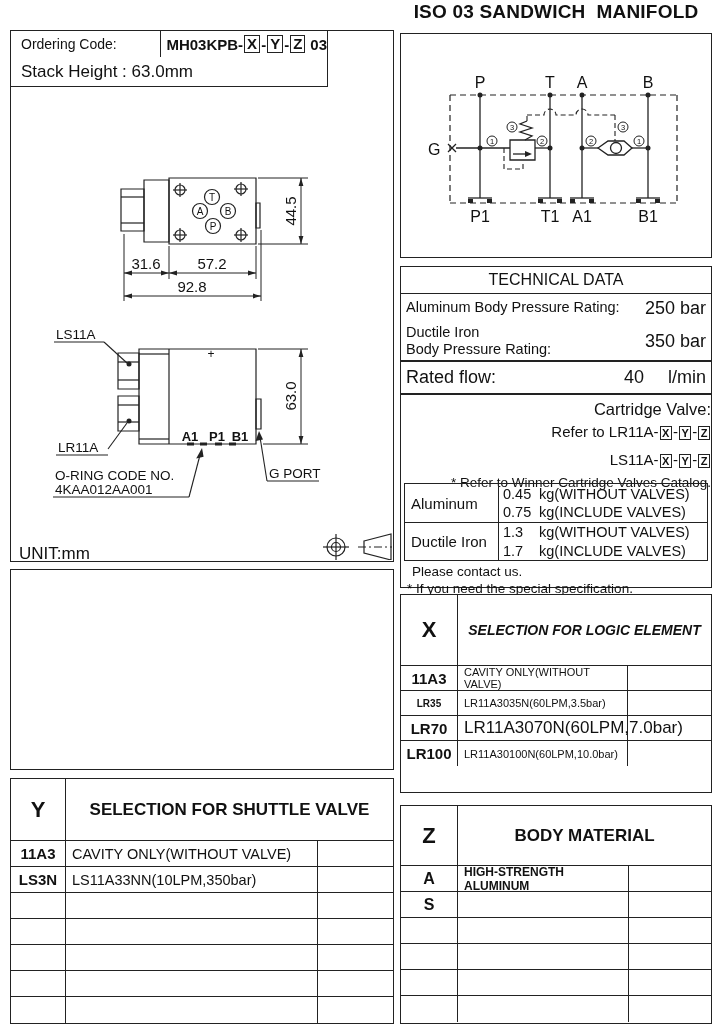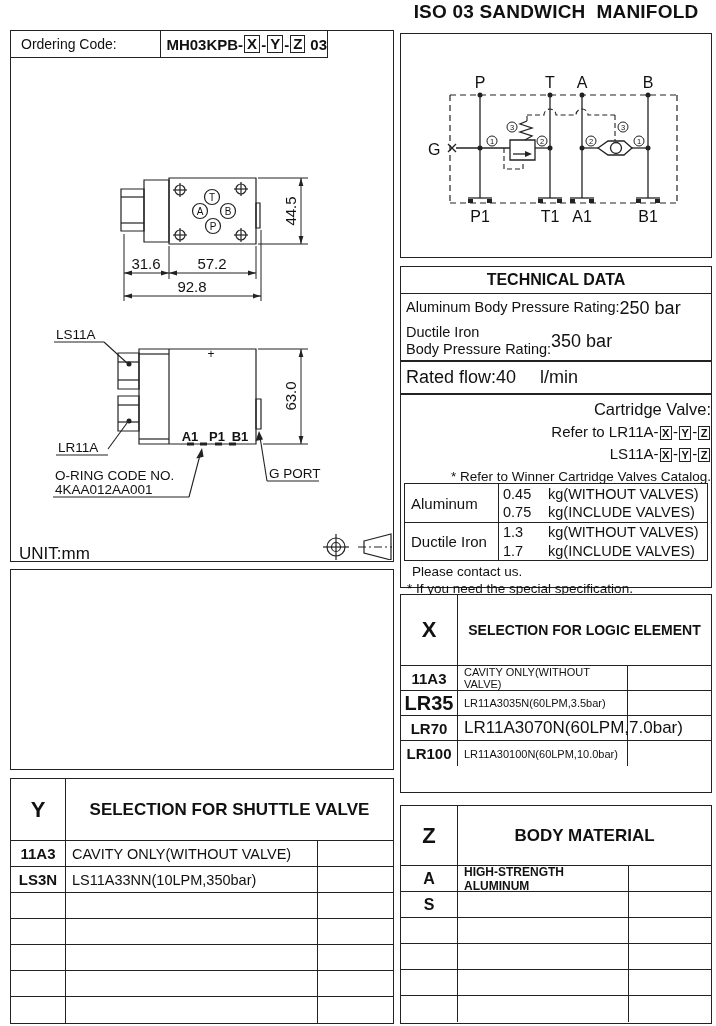--- a/index.html
+++ b/index.html
@@ -15,32 +15,32 @@
   .ord-label{width:162px;border-right:1.5px solid #222;display:flex;align-items:center;
              padding-left:10px;font-size:14px;box-sizing:border-box;}
   .ord-value{flex:1;display:flex;align-items:center;padding-left:5px;font-size:15px;font-weight:bold;}
   .stack-row{position:absolute;left:-1px;top:26px;width:318px;height:30px;display:flex;align-items:center;
              border:1.5px solid #222;border-top:none;box-sizing:border-box;padding-left:10px;
              font-size:17px;background:#fff;}
   .boxed{display:inline-block;border:1.2px solid #222;padding:0 2px;margin:0 1px;
          font-weight:bold;line-height:1.1;}
   .boxed.sm{font-size:11px;padding:0 1.5px;}
   
-  .td-header{height:26px;border-bottom:1.5px solid #222;text-align:center;font-weight:bold;
+  .td-header{height:26px;border-bottom:1.5px solid #222;text-align:center;font-weight:normal;
              font-size:16px;line-height:26px;}
-  .td-row{display:flex;align-items:center;justify-content:flex-start;padding:0 5px;}
+  .td-row{display:flex;align-items:center;justify-content:space-between;padding:0 5px;}
   .td-label{font-size:14.5px;line-height:1.2;}
   .td-value{font-size:18px;white-space:nowrap;}
   .weights{position:absolute;left:3px;right:3px;top:216px;height:78px;border:1.5px solid #222;box-sizing:border-box;}
   .w-row{display:flex;height:50%;box-sizing:border-box;}
   .w-row + .w-row{border-top:1.2px solid #222;}
   .w-mat{width:94px;border-right:1.2px solid #222;display:flex;align-items:center;
          padding-left:6px;font-size:15px;box-sizing:border-box;}
   .w-vals{flex:1;display:flex;flex-direction:column;justify-content:center;font-size:14.5px;line-height:1.25;}
-  .w-line{display:flex;gap:9px;}
+  .w-line{display:flex;}
   .w-num{width:36px;padding-left:4px;}
   .note{font-size:13.5px;line-height:1.25;padding-left:6px;}
   
   .thead{display:flex;box-sizing:border-box;border-bottom:1.5px solid #222;}
   .trow{display:flex;box-sizing:border-box;border-bottom:1.2px solid #222;}
   .trow:last-child{border-bottom:none;}
   .c-code{display:flex;align-items:center;justify-content:center;border-right:1.2px solid #222;
           box-sizing:border-box;font-weight:bold;}
   .c-desc{display:flex;align-items:center;border-right:1.2px solid #222;box-sizing:border-box;padding-left:6px;}
   .c-fill{flex:1;}
@@ -62,20 +62,21 @@
       <div class="ord-value">
         <span>MH03KPB-</span>
           <span class="boxed">X</span>
           <span>-</span>
           <span class="boxed">Y</span>
           <span>-</span>
           <span class="boxed">Z</span>
           <span style="margin-left:4px;">03</span>
       </div>
     </div>
+    <div class="stack-row">Stack Height : 63.0mm</div>
 
     
     <svg width="381" height="529" viewBox="0 0 381 529">
       <g stroke="#222" stroke-width="1.2" fill="none">
 
         <rect x="110" y="158" width="23" height="42"></rect>
         <line x1="110" y1="166" x2="133" y2="166"></line>
           <line x1="110" y1="192" x2="133" y2="192"></line>
 
         <rect x="133" y="149" width="25" height="62"></rect>
@@ -327,21 +328,21 @@
         <span>40</span>
         <span style="display:inline-block;width:14px;"></span>
         <span>l/min</span>
       </div>
     </div>
     <div style="padding-top:5px;text-align:right;">
       <div style="font-size:16.5px;padding-left:8px;">Cartridge Valve:</div>
       <div style="font-size:15px;padding-left:38px;margin-top:4px;">
         <span>Refer to LR11A-</span><span class="boxed sm">X</span><span>-</span><span class="boxed sm">Y</span><span>-</span><span class="boxed sm">Z</span>
       </div>
-      <div style="font-size:15px;padding-left:145px;margin-top:5px;">
+      <div style="font-size:15px;padding-left:145px;margin-top:11px;">
         <span>LS11A-</span><span class="boxed sm">X</span><span>-</span><span class="boxed sm">Y</span><span>-</span><span class="boxed sm">Z</span>
       </div>
       <div class="note" style="margin-top:7px;">* Refer to Winner Cartridge Valves Catalog.</div>
     </div>
     <div class="weights">
       <div class="w-row">
         <div class="w-mat">Aluminum</div>
         <div class="w-vals">
           <div class="w-line">
               <span class="w-num">0.45</span>
@@ -369,29 +370,29 @@
     </div>
     <div class="note" style="position:absolute;left:0;top:297px;">
       <div style="padding-left:5px;">Please contact us.</div>
       <div>* If you need the special specification.</div>
     </div>
   </div>
 
   <div class="box" style="left:400px;top:594px;width:312px;height:199px;">
     <div class="thead" style="height:71px;">
       <div class="c-code" style="width:57px;font-size:22px;border-right:1.2px solid #222;">X</div>
-      <div class="t-title" style="font-size:14px;">SELECTION FOR LOGIC ELEMENT</div>
+      <div class="t-title" style="font-size:14px;font-style:italic;">SELECTION FOR LOGIC ELEMENT</div>
     </div>
     <div class="trow" style="height:25px;">
       <div class="c-code" style="width:57px;font-size:15px;">11A3</div>
       <div class="c-desc" style="width:170px;font-size:11px;">CAVITY ONLY(WITHOUT VALVE)</div>
       <div class="c-fill"></div>
     </div>
     <div class="trow" style="height:25px;">
-      <div class="c-code" style="width:57px;font-size:20px;">LR35</div>
+      <div class="c-code" style="width:57px;font-size:10px;">LR35</div>
       <div class="c-desc" style="width:170px;font-size:11px;">LR11A3035N(60LPM,3.5bar)</div>
       <div class="c-fill"></div>
     </div>
     <div class="trow" style="height:25px;">
       <div class="c-code" style="width:57px;font-size:15px;">LR70</div>
       <div class="c-desc" style="width:170px;font-size:17px;">LR11A3070N(60LPM,7.0bar)</div>
       <div class="c-fill"></div>
     </div>
     <div class="trow" style="height:25px;">
       <div class="c-code" style="width:57px;font-size:15px;">LR100</div>

